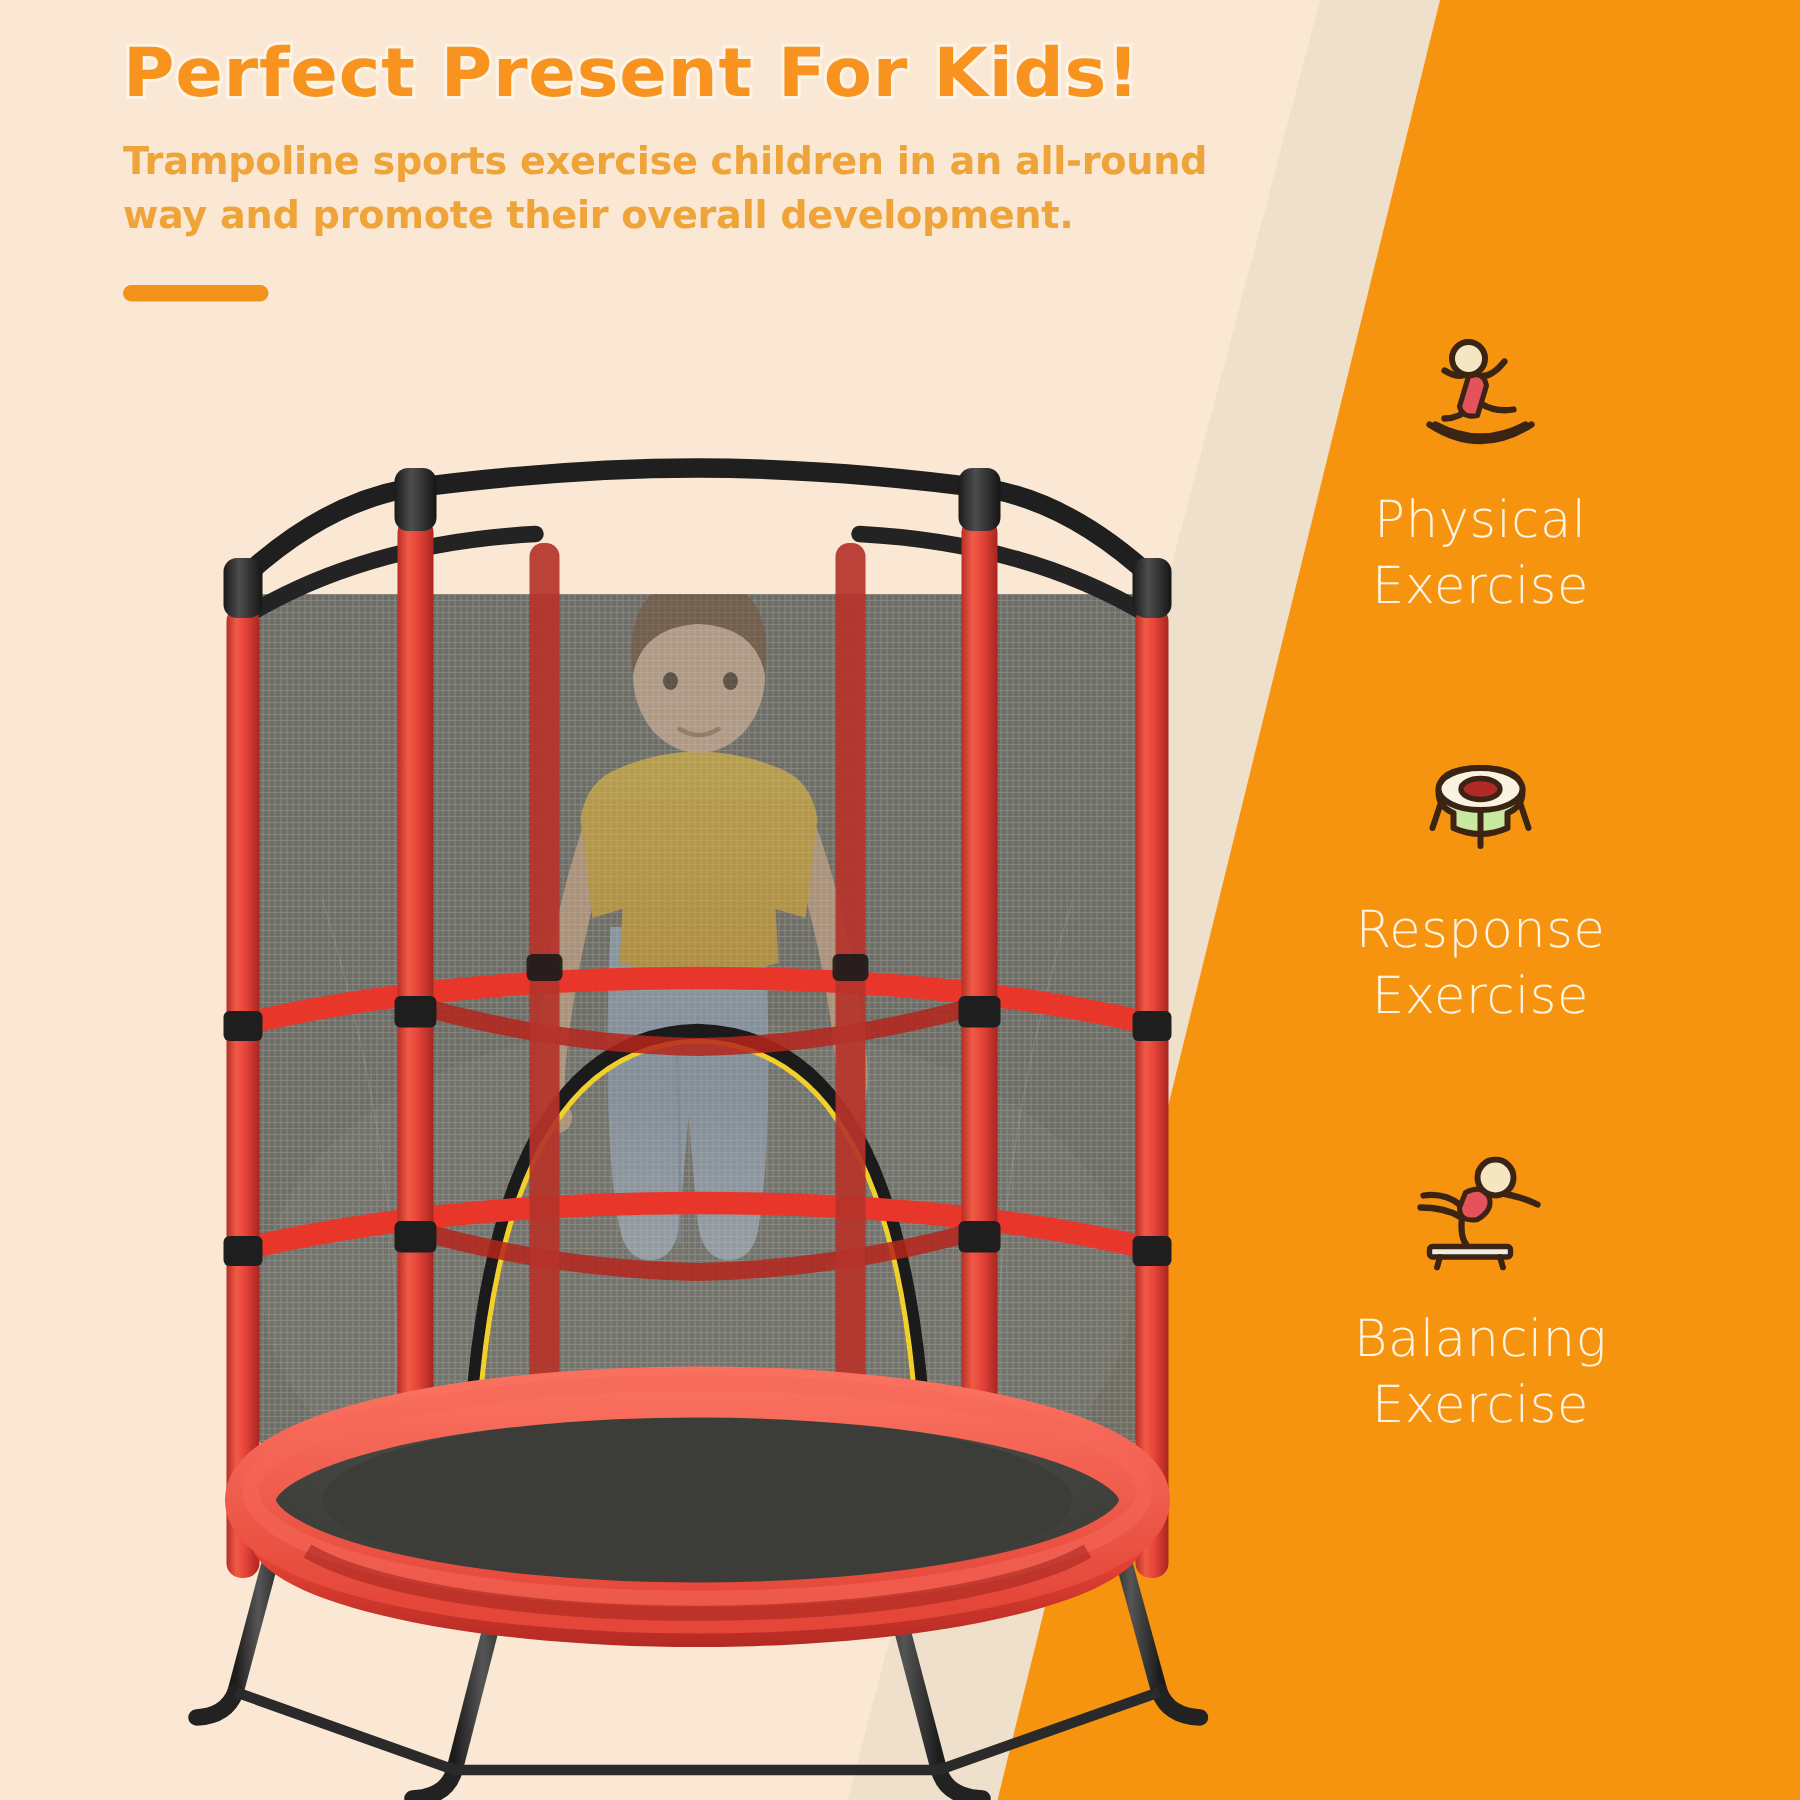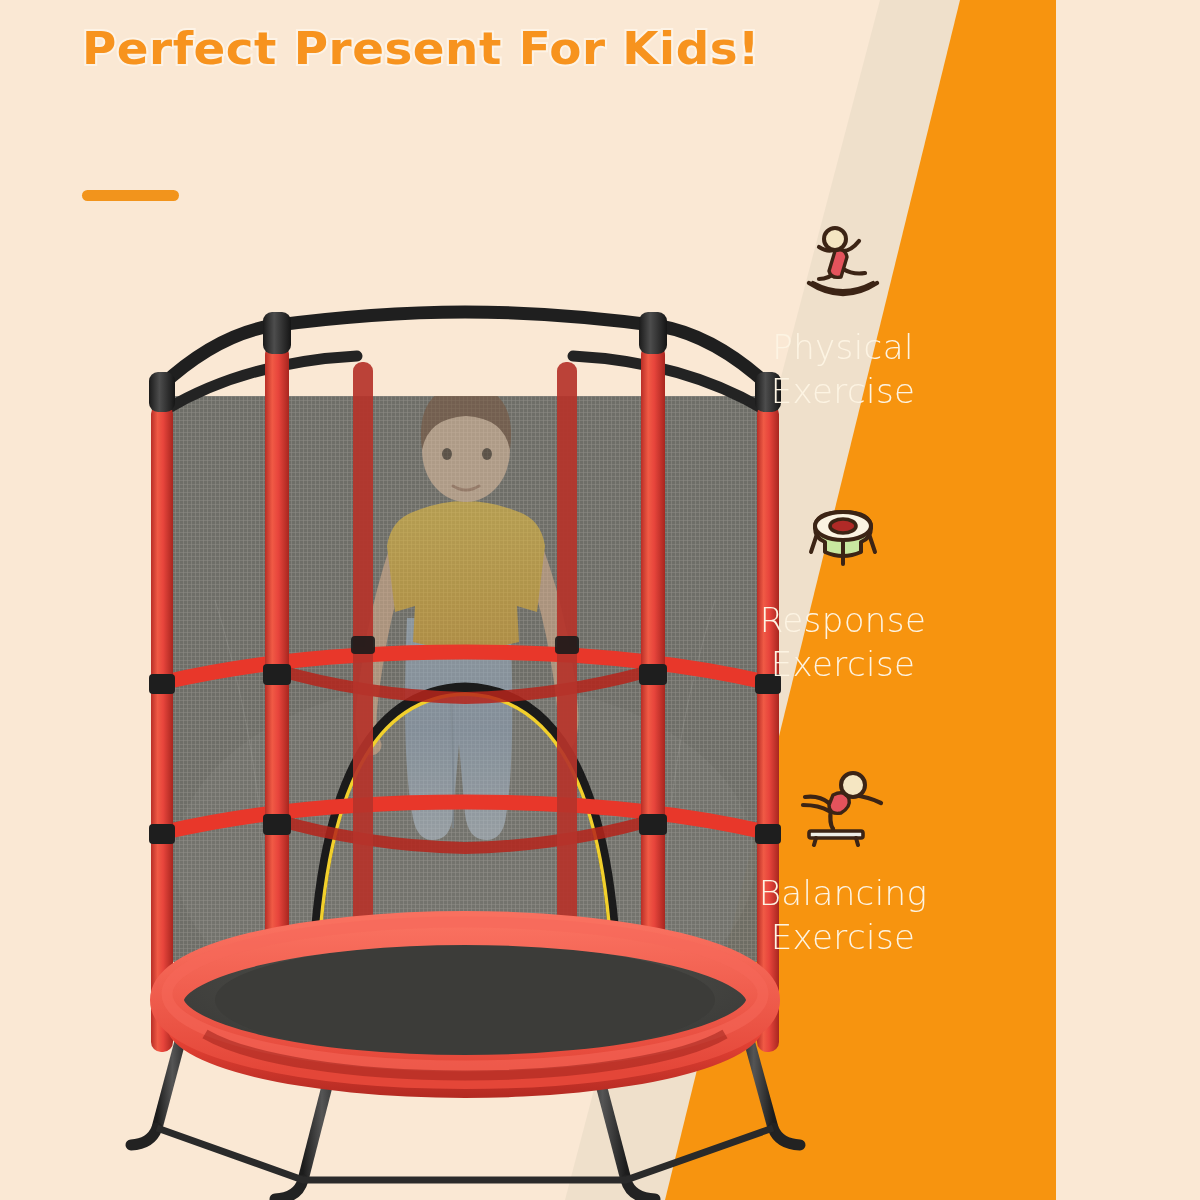--- a/index.html
+++ b/index.html
@@ -3,21 +3,21 @@
 <meta charset="utf-8">
 <style>
   * { margin:0; padding:0; box-sizing:border-box; }
   html,body { width:1200px; height:1200px; }
   body {
     font-family:"Liberation Sans", sans-serif;
     background:#FAE8D4;
     overflow:hidden;
     position:relative;
   }
-  #stage { position:absolute; inset:0; width:1056px; height:1200px; overflow:hidden; }
+  #stage { position:absolute; inset:0; width:1200px; height:1200px; overflow:hidden; }
 
   
   .bg-base { position:absolute; inset:0; background:#FAE8D4; }
   .bg-band {
     position:absolute; inset:0;
     background:#EFE0CB;
     clip-path: polygon(880px 0, 1010px 0, 700px 1200px, 565px 1200px);
   }
   .bg-orange {
     position:absolute; inset:0;
@@ -79,20 +79,21 @@
 <body>
 
 <div id="stage">
 
   <div class="bg-base"></div>
   <div class="bg-band"></div>
   <div class="bg-orange"></div>
 
   <div class="header">
     <div class="headline">Perfect Present For Kids!</div>
+    <div class="subtitle">Trampoline sports exercise children in an all-round way and promote their overall development.</div>
   </div>
   <div class="accent-bar"></div>
 
   <svg id="product" viewBox="0 0 740 900">
     <defs>
       <pattern id="mesh" width="4" height="4" patternUnits="userSpaceOnUse">
         <rect width="4" height="4" fill="#5B5B57"></rect>
         <path d="M0 0 H4 M0 0 V4" stroke="#9B9B94" stroke-width="1.1" opacity="0.55"></path>
       </pattern>
       <linearGradient id="poleG" x1="0" y1="0" x2="1" y2="0">

